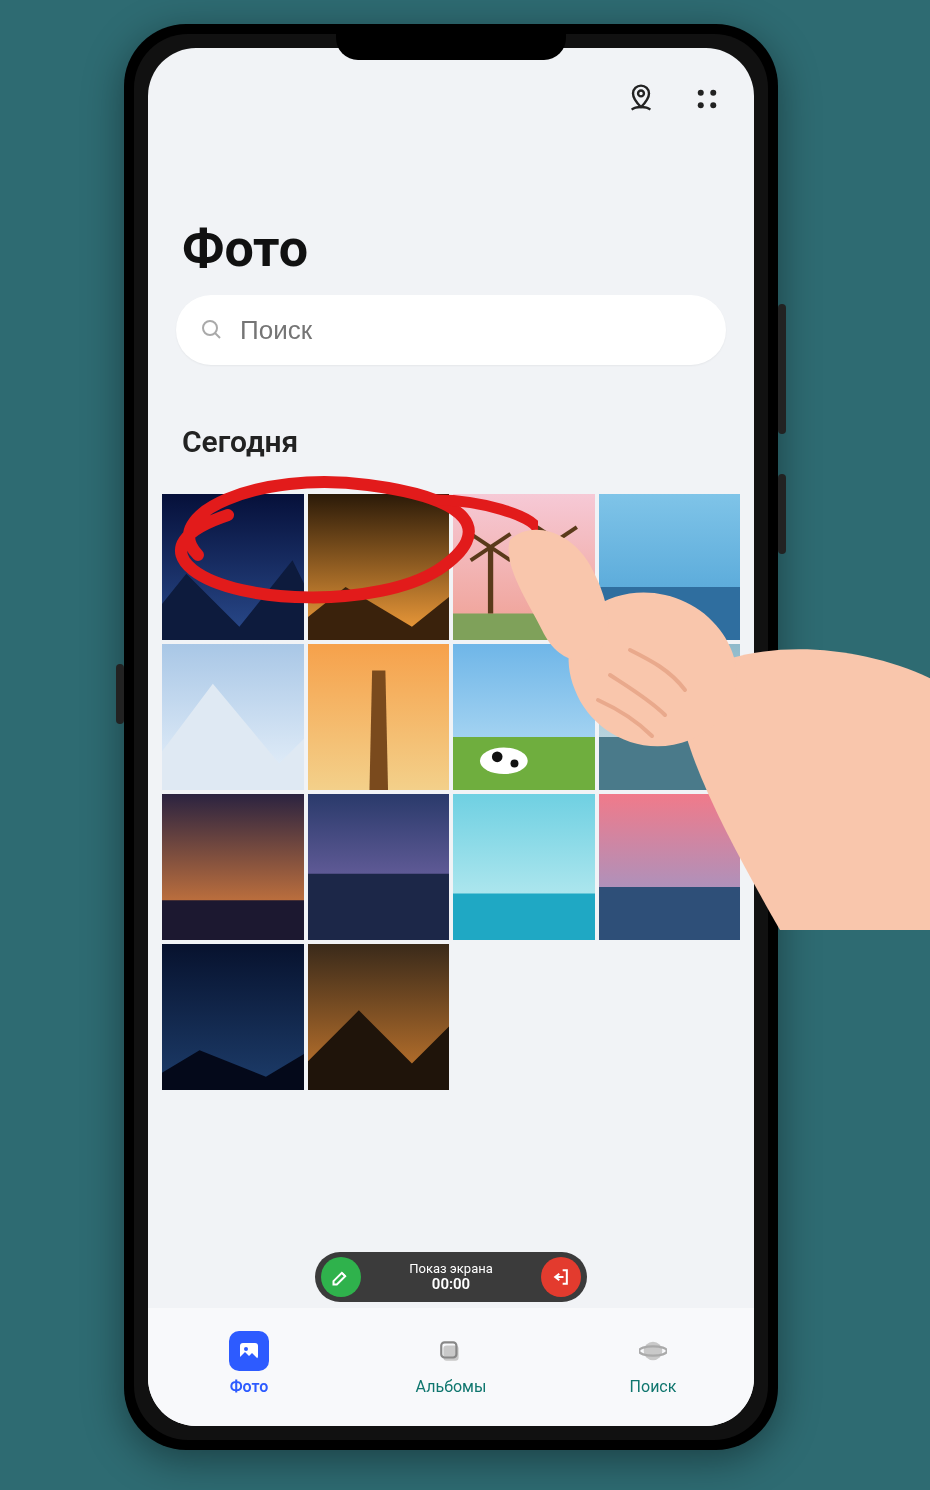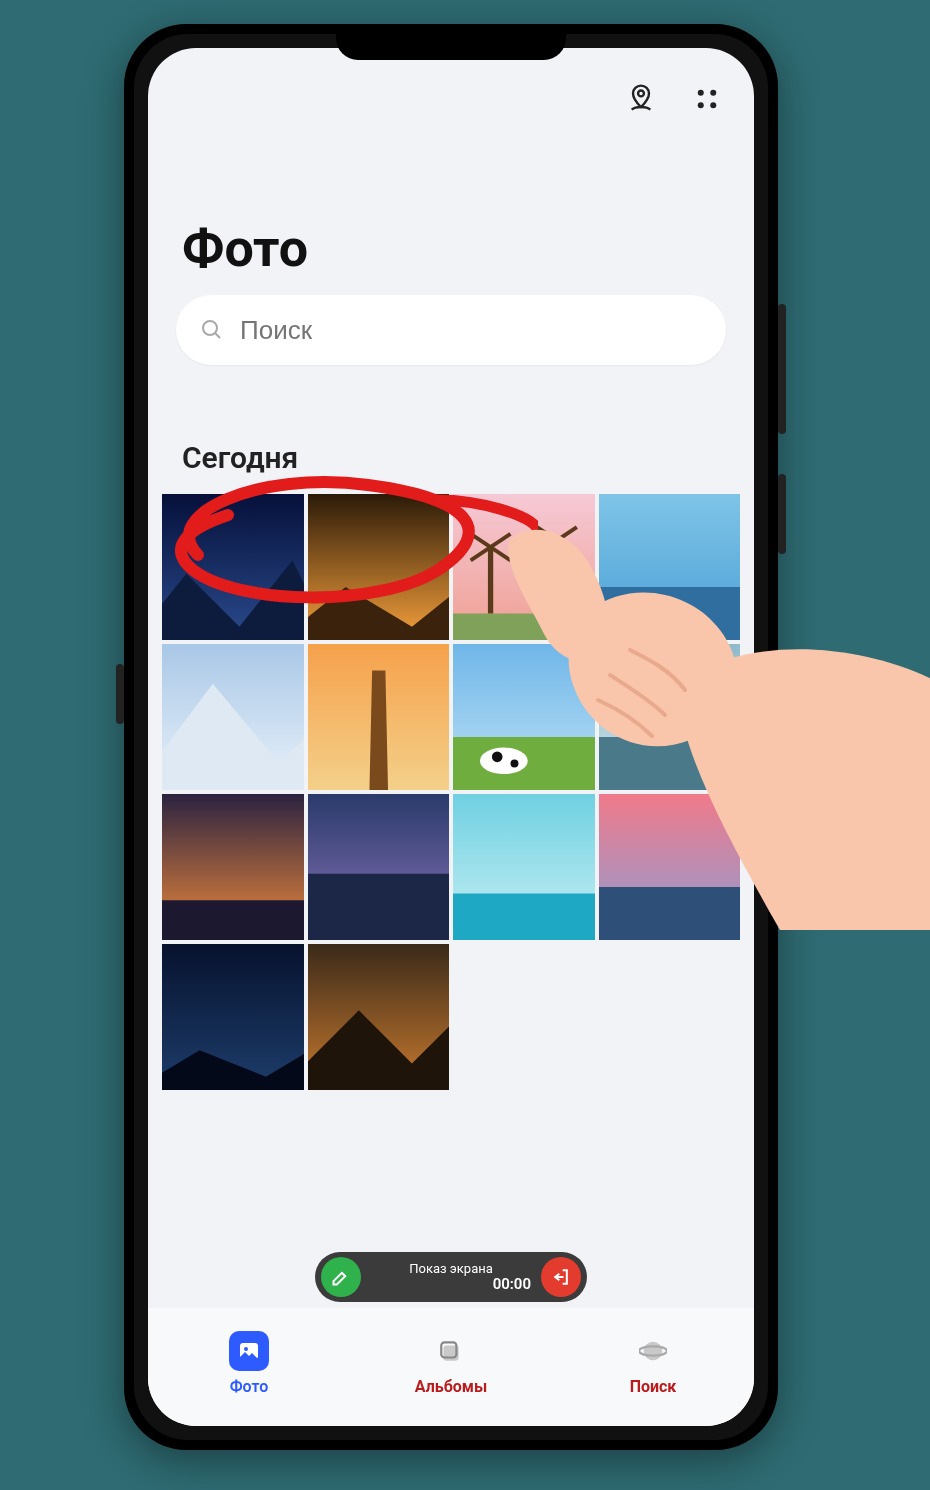--- a/index.html
+++ b/index.html
@@ -16,36 +16,36 @@
   .screen{position:absolute;left:14px;top:14px;right:14px;bottom:14px;background:#f1f3f6;border-radius:48px;overflow:hidden;}
   
   .hdr{position:absolute;top:34px;right:30px;display:flex;gap:32px;align-items:center;}
   .hdr .ico{width:34px;height:34px;display:flex;align-items:center;justify-content:center;}
   .title{position:absolute;left:34px;top:170px;font-size:52px;font-weight:700;color:#111;}
   
   .search{position:absolute;left:28px;right:28px;top:247px;height:70px;background:#fff;border-radius:40px;display:flex;align-items:center;padding:0 24px;box-shadow:0 1px 2px rgba(0,0,0,.05);}
   .search svg{flex:0 0 auto;margin-right:14px;opacity:.5;}
   .search input{border:none;outline:none;background:transparent;font-size:26px;color:#555;flex:1;}
   
-  .section-label{position:absolute;left:34px;top:392px;font-size:30px;font-weight:600;color:#222;}
+  .section-label{position:absolute;left:34px;top:376px;font-size:30px;font-weight:600;color:#222;}
   
   .grid{position:absolute;left:14px;right:14px;top:446px;display:grid;grid-template-columns:repeat(4,1fr);grid-auto-rows:146px;gap:4px;}
   .thumb{position:relative;overflow:hidden;}
   .thumb svg{width:100%;height:100%;display:block;}
   
   .pill{position:absolute;left:50%;transform:translateX(-50%);bottom:124px;width:260px;height:50px;background:#3b3b3b;border-radius:28px;display:flex;align-items:center;padding:0 6px;gap:10px;color:#fff;}
   .pill .circ{width:40px;height:40px;border-radius:50%;display:flex;align-items:center;justify-content:center;flex:0 0 auto;}
   .pill .circ.green{background:#2fb24c;}
   .pill .circ.red{background:#e33b2e;}
   .pill .txt{flex:1;text-align:center;line-height:1.1;}
   .pill .t1{font-size:13px;}
-  .pill .t2{font-size:15px;font-weight:600;text-align:right;}
+  .pill .t2{font-size:15px;font-weight:600;}
   
   .nav{position:absolute;left:0;right:0;bottom:0;height:110px;background:#f8f9fb;display:flex;justify-content:space-around;align-items:center;padding-bottom:8px;}
-  .nav-item{display:flex;flex-direction:column;align-items:center;gap:6px;font-size:16px;color:#b91c1c;width:120px;font-weight:bold;}
+  .nav-item{display:flex;flex-direction:column;align-items:center;gap:6px;font-size:16px;color:#0f766e;width:120px;}
   .nav-item.active{color:#2d5bff;font-weight:600;}
   .nav-item .nbox{width:40px;height:40px;border-radius:10px;display:flex;align-items:center;justify-content:center;}
   .nav-item.active .nbox{background:#2d5bff;}
   
   .annot{position:absolute;pointer-events:none;}
   
   .hand{position:absolute;pointer-events:none;}
 </style>
 </head>
 <body>

